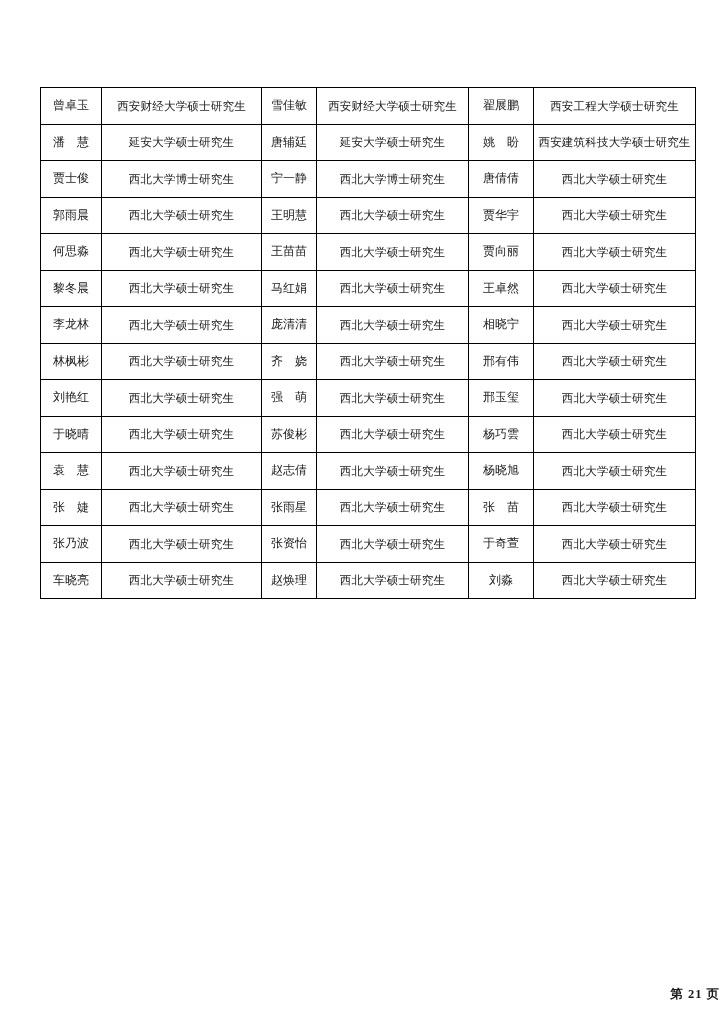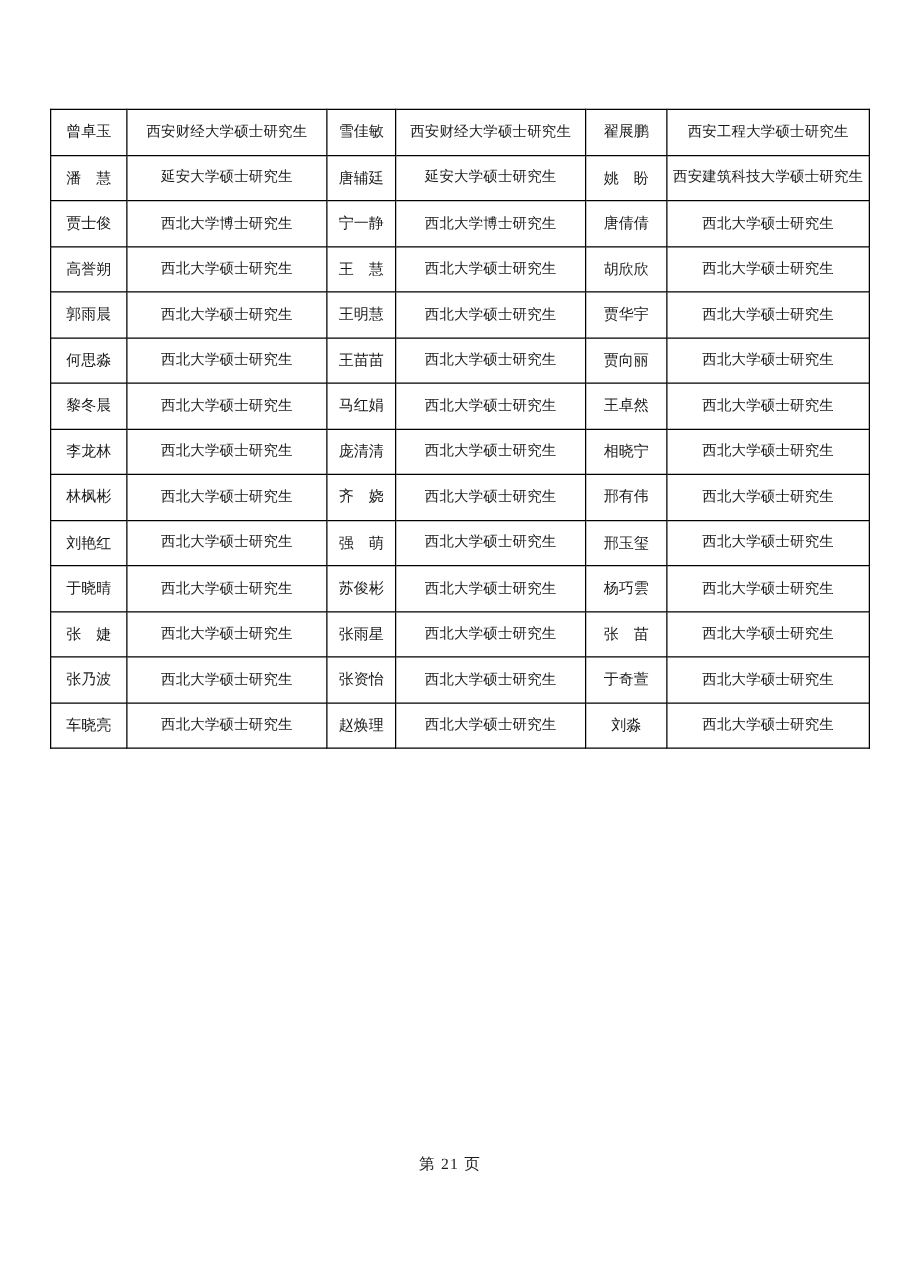--- a/index.html
+++ b/index.html
@@ -35,25 +35,26 @@
     overflow: hidden;
     white-space: nowrap;
   }
   table.roster td.degree-col {
     font-size: 11.5px;
     letter-spacing: 0.2px;
   }
   .footer {
     position: absolute;
     left: 0;
-    top: 923px;
+    top: 986px;
     width: 100%;
-    text-align: center;
+    text-align: right;
     font-size: 12.5px;
     letter-spacing: 1px;
+    font-weight: bold;
   }
 </style>
 </head>
 <body>
 
 <div class="page">
 
   <table class="roster">
     <colgroup>
       <col style="width:61px">
@@ -79,28 +80,20 @@
           <td class="degree-col">延安大学硕士研究生</td>
           <td class="name-col">姚　盼</td>
           <td class="degree-col">西安建筑科技大学硕士研究生</td>
         </tr>
         <tr>
           <td class="name-col">贾士俊</td>
           <td class="degree-col">西北大学博士研究生</td>
           <td class="name-col">宁一静</td>
           <td class="degree-col">西北大学博士研究生</td>
           <td class="name-col">唐倩倩</td>
-          <td class="degree-col">西北大学硕士研究生</td>
-        </tr>
-        <tr>
-          <td class="name-col">高誉朔</td>
-          <td class="degree-col">西北大学硕士研究生</td>
-          <td class="name-col">王　慧</td>
-          <td class="degree-col">西北大学硕士研究生</td>
-          <td class="name-col">胡欣欣</td>
           <td class="degree-col">西北大学硕士研究生</td>
         </tr>
         <tr>
           <td class="name-col">郭雨晨</td>
           <td class="degree-col">西北大学硕士研究生</td>
           <td class="name-col">王明慧</td>
           <td class="degree-col">西北大学硕士研究生</td>
           <td class="name-col">贾华宇</td>
           <td class="degree-col">西北大学硕士研究生</td>
         </tr>
@@ -146,20 +139,28 @@
         </tr>
         <tr>
           <td class="name-col">于晓晴</td>
           <td class="degree-col">西北大学硕士研究生</td>
           <td class="name-col">苏俊彬</td>
           <td class="degree-col">西北大学硕士研究生</td>
           <td class="name-col">杨巧雲</td>
           <td class="degree-col">西北大学硕士研究生</td>
         </tr>
         <tr>
+          <td class="name-col">袁　慧</td>
+          <td class="degree-col">西北大学硕士研究生</td>
+          <td class="name-col">赵志倩</td>
+          <td class="degree-col">西北大学硕士研究生</td>
+          <td class="name-col">杨晓旭</td>
+          <td class="degree-col">西北大学硕士研究生</td>
+        </tr>
+        <tr>
           <td class="name-col">张　婕</td>
           <td class="degree-col">西北大学硕士研究生</td>
           <td class="name-col">张雨星</td>
           <td class="degree-col">西北大学硕士研究生</td>
           <td class="name-col">张　苗</td>
           <td class="degree-col">西北大学硕士研究生</td>
         </tr>
         <tr>
           <td class="name-col">张乃波</td>
           <td class="degree-col">西北大学硕士研究生</td>

